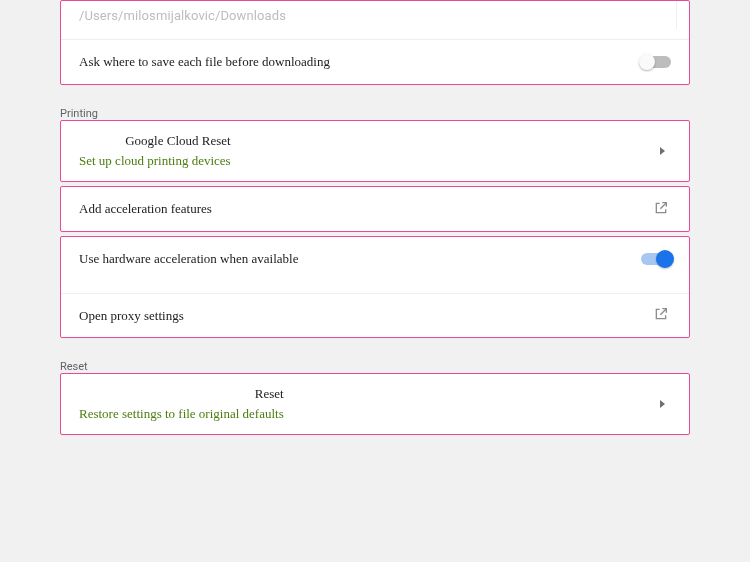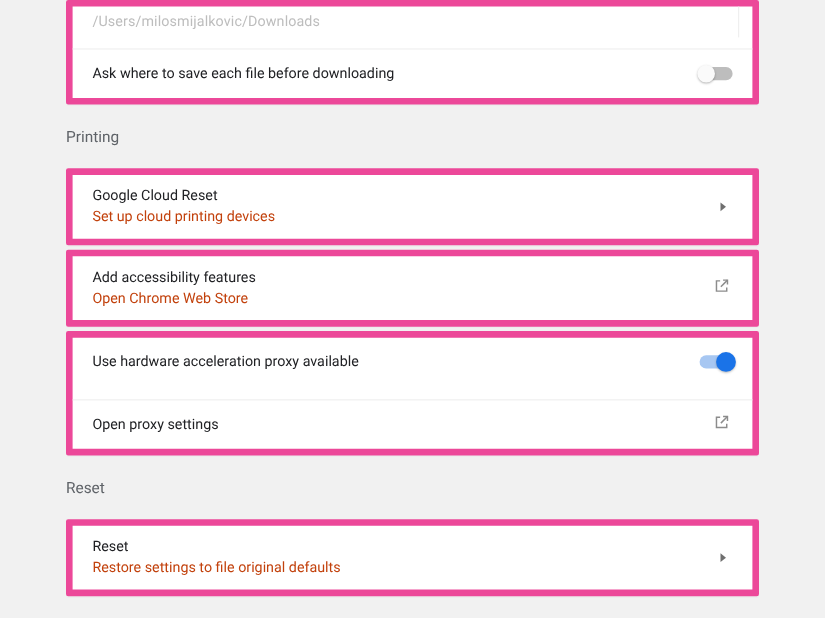--- a/index.html
+++ b/index.html
@@ -12,52 +12,54 @@
     height: 562px;
     overflow: hidden;
   }
   .wrap {
     width: 630px;
     margin: 0 auto;
     padding-top: 0;
   }
   .section-title {
     color: #5f6368;
-    font-size: 14px;
-    padding: 18px 0 20px 0;
+    font-size: 11px;
+    padding: 18px 0 0 0;
   }
   .card {
     background: #ffffff;
-    border: 6px solid #ec4899;
+    border: 1px solid #ec4899;
     border-radius: 2px;
     box-shadow: 0 1px 1px rgba(0,0,0,0.02);
     margin-bottom: 4px;
+    text-align: right;
   }
   .row {
     display: flex;
     align-items: center;
     justify-content: space-between;
     min-height: 44px;
     padding: 12px 18px;
   }
   .row + .row {
     border-top: 1px solid #eeeeee;
     margin-top: 12px;
   }
   .row .texts {
     display: flex;
     flex-direction: column;
     gap: 2px;
+    font-family: Liberation Serif, serif;
   }
   .row .primary {
     color: #202124;
     font-size: 13px;
   }
   .row .secondary {
-    color: #c2410c;
+    color: #4d7c0f;
     font-size: 13px;
     margin-top: 2px;
   }
   .path-row {
     display: flex;
     align-items: center;
     justify-content: space-between;
     padding: 0 18px 10px 18px;
     border-bottom: 1px solid #eeeeee;
   }
@@ -141,37 +143,36 @@
         <span class="primary">Google Cloud Reset</span>
         <span class="secondary">Set up cloud printing devices</span>
       </div>
       <span class="arrow-icon"></span>
     </div>
   </div>
 
   <div class="card">
     <div class="row">
       <div class="texts">
-        <span class="primary">Add accessibility features</span>
-        <span class="secondary">Open Chrome Web Store</span>
+        <span class="primary">Add acceleration features</span>
       </div>
       <span class="external-icon">
         <svg viewBox="0 0 24 24">
             <path d="M14 4h6v6"></path>
             <path d="M20 4l-9 9"></path>
             <path d="M19 14v5H5V5h5"></path>
           </svg>
       </span>
     </div>
   </div>
 
   <div class="card">
     <div class="row">
       <div class="texts">
-        <span class="primary">Use hardware acceleration proxy available</span>
+        <span class="primary">Use hardware acceleration when available</span>
       </div>
       <div class="toggle on"></div>
     </div>
     <div class="row">
       <div class="texts">
         <span class="primary">Open proxy settings</span>
       </div>
       <span class="external-icon">
         <svg viewBox="0 0 24 24">
             <path d="M14 4h6v6"></path>

